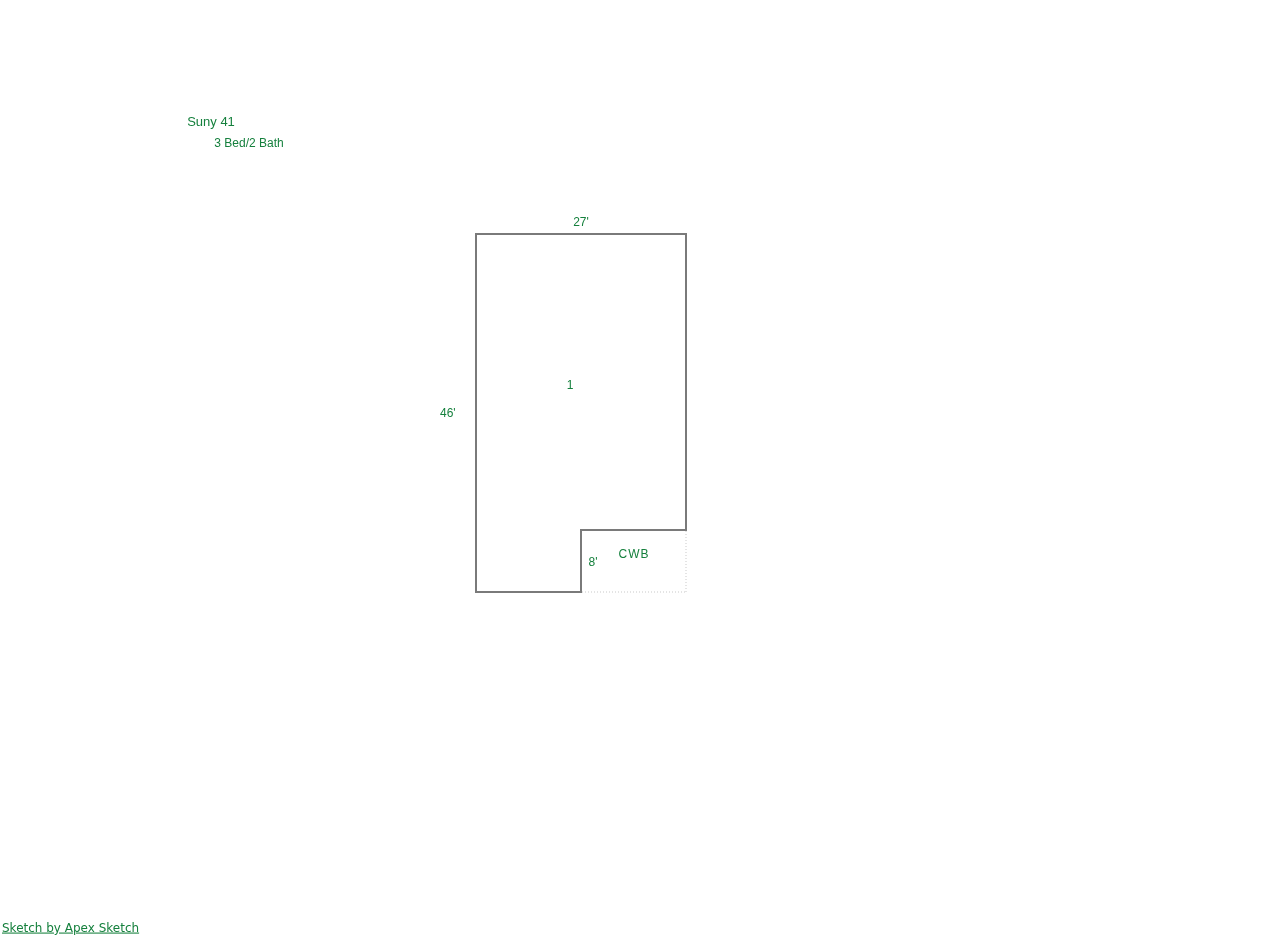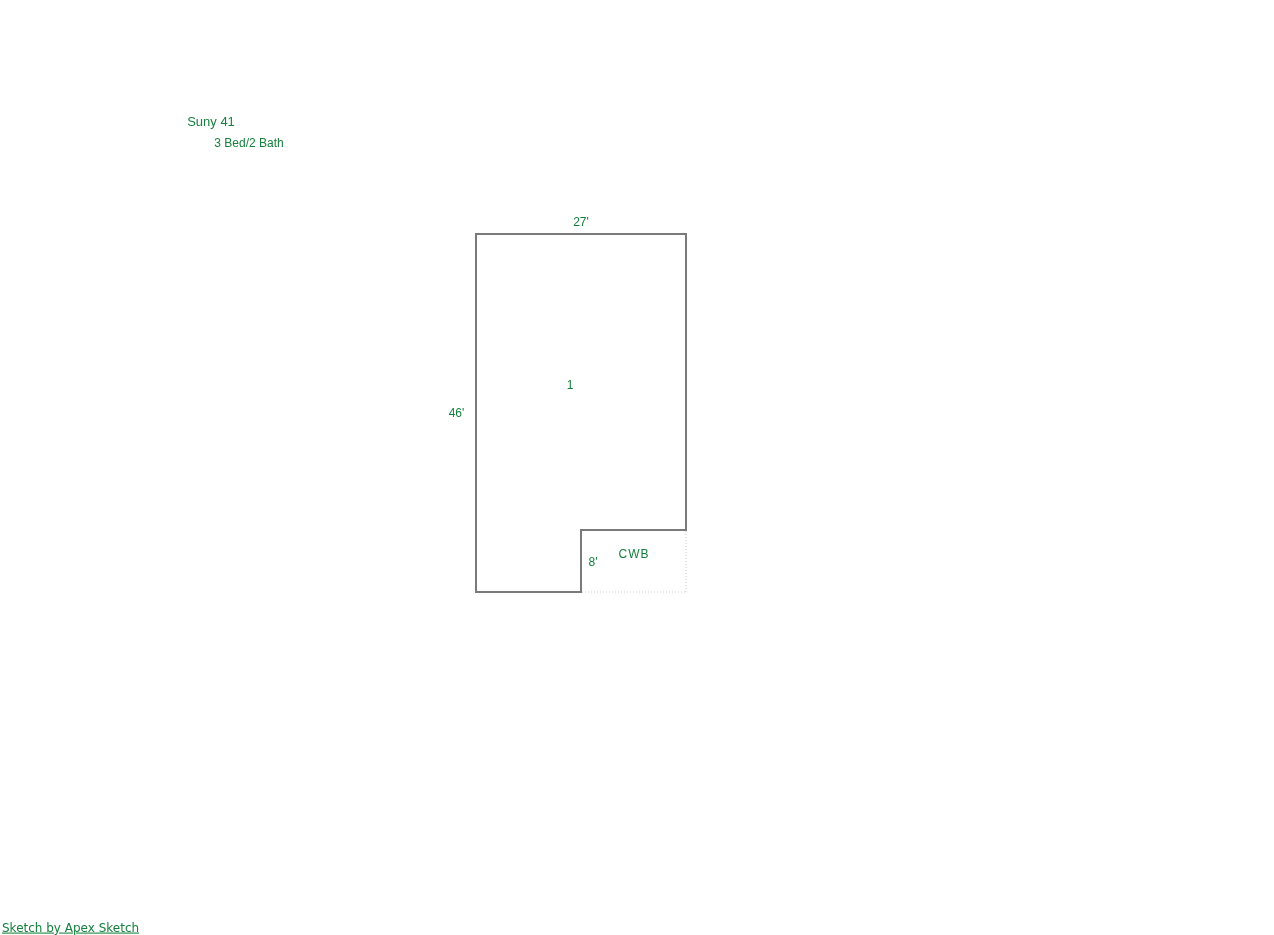--- a/index.html
+++ b/index.html
@@ -44,21 +44,21 @@
   }
   .dim-top {
     left: 581px;
     top: 216px;
     text-align: right;
   }
   .dim-left {
     left: 440px;
     top: 407px;
     width: 33px;
-    text-align: center;
+    text-align: left;
   }
   .area1-label {
     left: 570px;
     top: 379px;
   }
   .dim-notch {
     left: 593px;
     top: 556px;
   }
   .area2-label {

